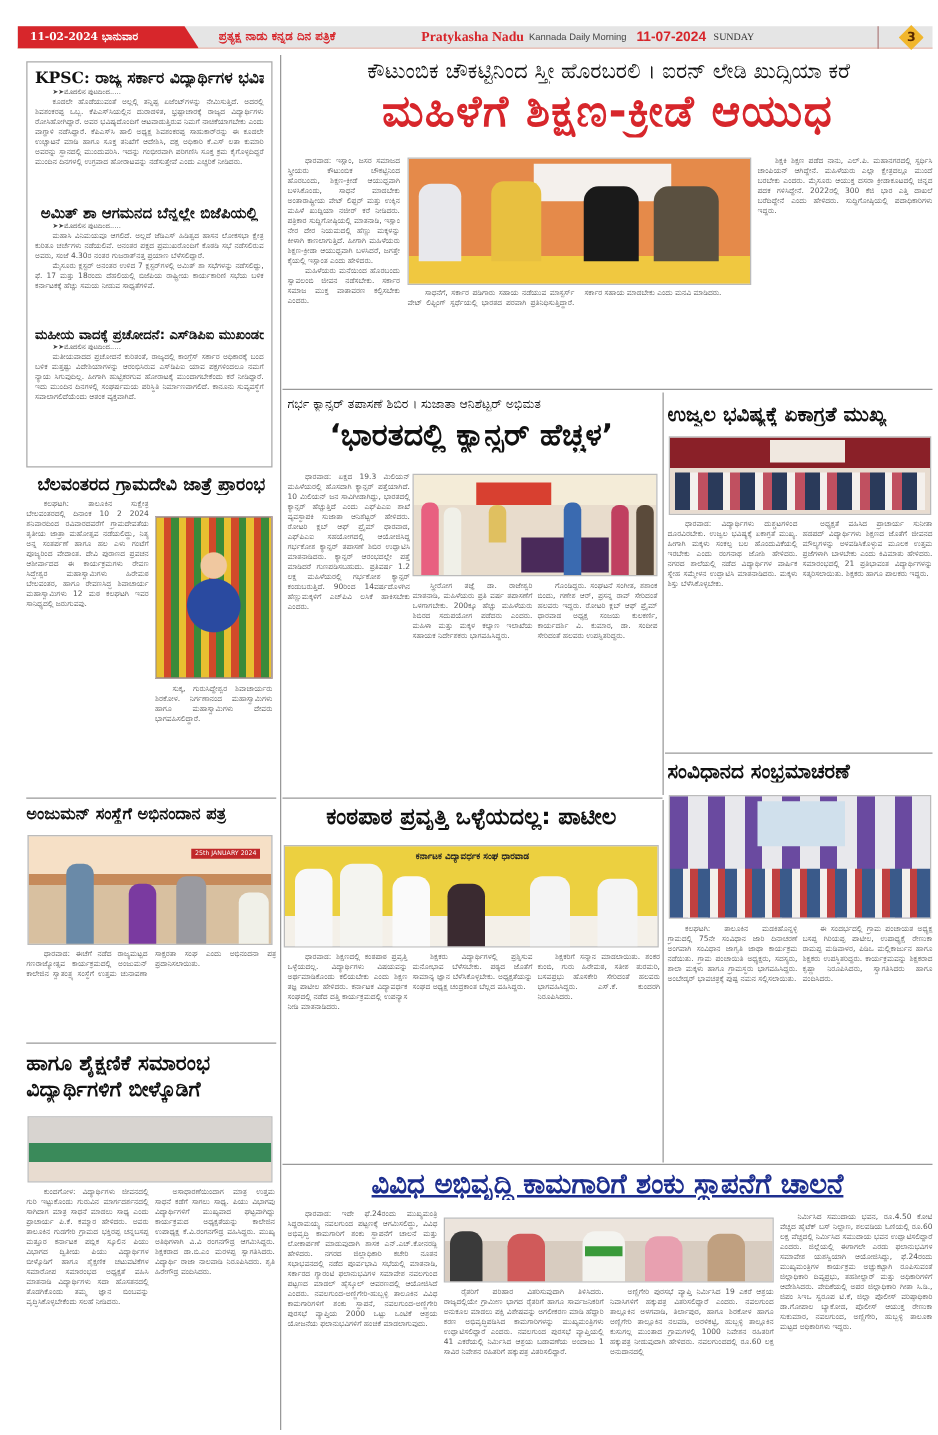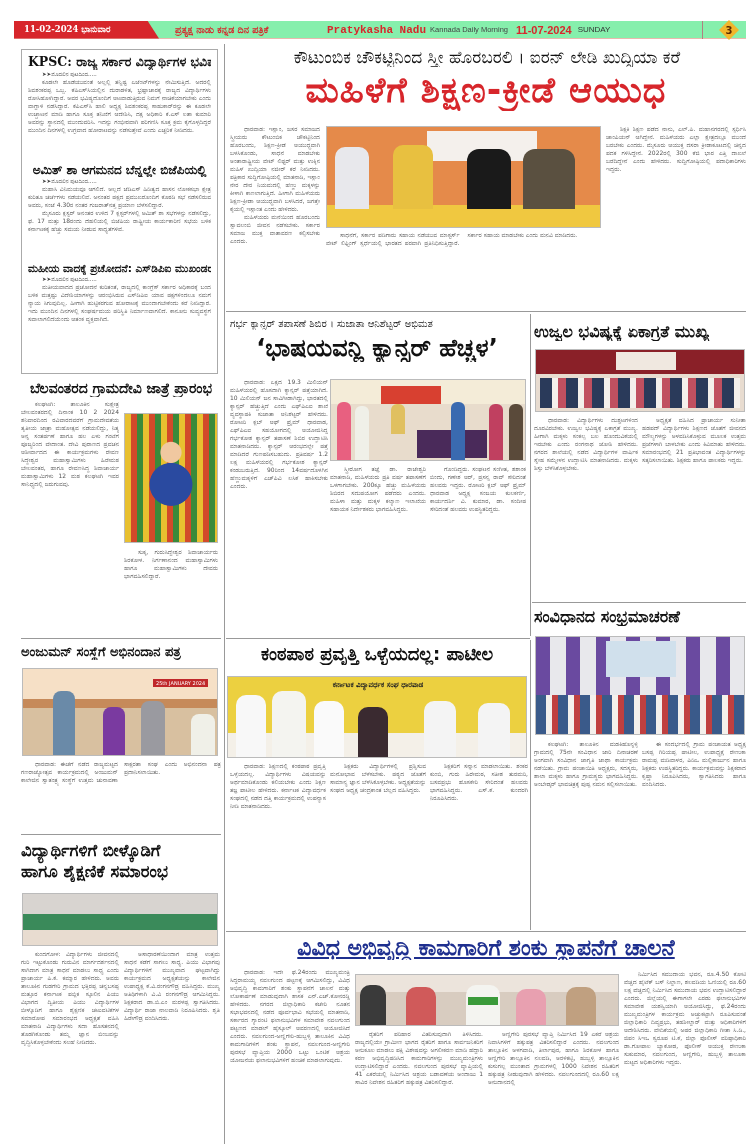--- a/index.html
+++ b/index.html
@@ -1,26 +1,26 @@
 <!DOCTYPE html>
 <html><head>
 <meta charset="utf-8">
 <style>
   * { box-sizing: border-box; margin: 0; padding: 0; }
   html, body { width: 750px; height: 1148px; background: #ffffff; overflow: hidden; }
   body { font-family: "DejaVu Sans", sans-serif; color: #222; position: relative; }
 
   
-  .mast { position: absolute; left: 14px; top: 21px; width: 732px; height: 18px; background: #86efac; display: flex; align-items: center; border-bottom: 1px solid #e9b9ae; }
+  .mast { position: absolute; left: 14px; top: 21px; width: 732px; height: 18px; background: #e5e5e5; display: flex; align-items: center; border-bottom: 1px solid #e9b9ae; }
   .mast .datebox { background: #d7262b; color: #fff; height: 18px; width: 145px; display:flex; align-items:center; padding-left: 10px; font-size: 8.5px; font-weight: bold; font-family: "DejaVu Serif", serif; clip-path: polygon(0 0, 92% 0, 100% 100%, 0 100%); }
   .mast .kn { color: #d7262b; font-size: 9.5px; margin-left: 16px; width: 150px; font-weight: bold; }
-  .mast .en { color: #d7262b; font-weight: bold; font-size: 11px; margin-left: 2px; font-family: Liberation Mono, monospace; }
+  .mast .en { color: #d7262b; font-weight: bold; font-size: 11px; margin-left: 12px; font-family: Liberation Serif, serif; }
   .mast .sub { color: #444; font-size: 7.5px; margin-left: 4px; font-family: "Liberation Sans", sans-serif; }
   .mast .date2 { color: #d7262b; font-weight: bold; font-size: 11px; margin-left: 8px; font-family: "Liberation Sans", sans-serif; }
-  .mast .day { color: #333; font-size: 8px; margin-left: 6px; font-family: Liberation Sans, sans-serif; }
+  .mast .day { color: #333; font-size: 8px; margin-left: 6px; font-family: Liberation Serif, serif; }
   .mast .pgsep { position: absolute; left: 688px; top: 0; height: 18px; border-left: 1px solid #b08080; }
   .mast .pg { position: absolute; left: 705px; top: -1px; width: 20px; height: 20px; background: #f1b62c; clip-path: polygon(50% 0,100% 50%,50% 100%,0 50%); display:flex; align-items:center; justify-content:center; font-size: 10px; color: #5a2a00; font-weight: bold; }
 
   
   .box { position: absolute; }
   .col-rule { position: absolute; width: 0; border-left: 1px solid #999; }
   .h-rule { position: absolute; height: 0; border-top: 1px solid #999; }
   .hd { font-family: "DejaVu Sans", sans-serif; font-weight: bold; color: #111; white-space: nowrap; overflow: hidden; }
   .body-txt { font-size: 6px; line-height: 8px; color: #555; text-align: justify; overflow: hidden; }
   .body-txt p { text-indent: 14px; }
@@ -80,22 +80,22 @@
   <div style="position:absolute; left:80px; top:38px; width:22px; height:50px; background:#7a3aa0; border-radius:8px 8px 0 0;"></div>
   <div style="position:absolute; left:118px; top:32px; width:24px; height:56px; background:#9a9aa0; border-radius:8px 8px 0 0;"></div>
   <div style="position:absolute; left:168px; top:45px; width:24px; height:43px; background:#f0f0e8; border-radius:8px 8px 0 0;"></div>
 </div>
 <div class="box body-txt" style="left:21px; top:760px; width:200px; height:66px; column-count:2; column-gap:6px;">
     <p>ಧಾರವಾಡ: ಈಚೆಗೆ ನಡೆದ ರಾಜ್ಯಮಟ್ಟದ ಗಣರಾಜ್ಯೋತ್ಸವ ಕಾರ್ಯಕ್ರಮದಲ್ಲಿ ಅಂಜುಮನ್ ಕಾಲೇಜಿನ ಸ್ವಾತಂತ್ರ್ಯ ಸಂಸ್ಥೆಗೆ ಉತ್ತಮ ಚುನಾವಣಾ ಸಾಕ್ಷರತಾ ಸಂಘ ಎಂದು ಅಭಿನಂದನಾ ಪತ್ರ ಪ್ರದಾನಿಸಲಾಯಿತು.</p>
   </div>
 
 <div class="h-rule" style="left:21px; top:834px; width:200px;"></div>
 <div class="box hd" style="left:21px; top:840px; width:200px; font-size:16.5px; line-height:21px;">
+  <div>ಹಾಗೂ ಶೈಕ್ಷಣಿಕೆ ಸಮಾರಂಭ</div>
   <div>ವಿದ್ಯಾರ್ಥಿಗಳಿಗೆ ಬೀಳ್ಕೊಡಿಗೆ</div>
-  <div>ಹಾಗೂ ಶೈಕ್ಷಣಿಕೆ ಸಮಾರಂಭ</div>
 </div>
 <div class="photo" style="left:22px; top:893px; width:196px; height:53px; background: linear-gradient(180deg,#d8d4d0 0 40%, #3a8a5a 40% 70%, #e8dcd0 70%);"></div>
 <div class="box body-txt" style="left:21px; top:950px; width:98px; height:190px;">
     <p>ಕುಂದಗೋಳ: ವಿದ್ಯಾರ್ಥಿಗಳು ಜೀವನದಲ್ಲಿ ಗುರಿ ಇಟ್ಟುಕೊಂಡು ಗುರುವಿನ ಮಾರ್ಗದರ್ಶನದಲ್ಲಿ ಸಾಗಿದಾಗ ಮಾತ್ರ ಸಾಧನೆ ಮಾಡಲು ಸಾಧ್ಯ ಎಂದು ಪ್ರಾಚಾರ್ಯ ಪಿ.ಕೆ. ಕಮ್ಮಾರ ಹೇಳಿದರು. ಅವರು ತಾಲೂಕಿನ ಗುಡಗೇರಿ ಗ್ರಾಮದ ಭಕ್ತಿರಪ್ಪ ಚನ್ನಬಸಪ್ಪ ಮತ್ತೂರ ಕರ್ನಾಟಕ ಪಬ್ಲಿಕ ಸ್ಕೂಲಿನ ಪಿಯು ವಿಭಾಗದ ದ್ವಿತೀಯ ಪಿಯು ವಿದ್ಯಾರ್ಥಿಗಳ ಬೀಳ್ಕೊಡಿಗೆ ಹಾಗೂ ಶೈಕ್ಷಣಿಕ ಚಟುವಟಿಕೆಗಳ ಸಮಾರೋಪ ಸಮಾರಂಭದ ಅಧ್ಯಕ್ಷತೆ ವಹಿಸಿ ಮಾತನಾಡಿ ವಿದ್ಯಾರ್ಥಿಗಳು ಸದಾ ಹೊಸತನದಲ್ಲಿ ತೊಡಗಿಕೊಂಡು ತಮ್ಮ ಜ್ಞಾನ ಬಿಂಬವನ್ನು ವೃದ್ಧಿಸಿಕೊಳ್ಳಬೇಕೆಂದು ಸಲಹೆ ನೀಡಿದರು.</p>
   </div>
 <div class="box body-txt" style="left:124px; top:950px; width:96px; height:190px;">
     <p>ಅಸಾಧಾರಣೆಯಿಂದಾಗ ಮಾತ್ರ ಉತ್ತಮ ಸಾಧನೆ ಕಡೆಗೆ ಸಾಗಲು ಸಾಧ್ಯ. ಪಿಯು ವಿಭಾಗವು ವಿದ್ಯಾರ್ಥಿಗಳಿಗೆ ಮುಖ್ಯವಾದ ಘಟ್ಟವಾಗಿದ್ದು ಕಾರ್ಯಕ್ರಮದ ಅಧ್ಯಕ್ಷತೆಯನ್ನು ಕಾಲೇಜಿನ ಉಪಾಧ್ಯಕ್ಷ ಕೆ.ವಿ.ರಂಗನಗೌಡ್ರ ವಹಿಸಿದ್ದರು. ಮುಖ್ಯ ಅತಿಥಿಗಳಾಗಿ ವಿ.ವಿ ರಂಗನಗೌಡ್ರ ಆಗಮಿಸಿದ್ದರು. ಶಿಕ್ಷಕರಾದ ಡಾ.ಬಿ.ಎಂ ಮರಳಪ್ಪ ಸ್ವಾಗತಿಸಿದರು. ವಿದ್ಯಾರ್ಥಿ ರಾಜಾ ನಾಲವಾಡಿ ನಿರೂಪಿಸಿದರು. ಶೃತಿ ಹಿರೇಗೌಡ್ರ ವಂದಿಸಿದರು.</p>
   </div>
 
 <div class="col-rule" style="left:224px; top:44px; height:1100px;"></div>
@@ -116,21 +116,21 @@
 <div class="box body-txt" style="left:326px; top:231px; width:275px; height:72px; column-count:2; column-gap:8px;">
     <p>ಸಾಧನೆಗೆ, ಸರ್ಕಾರ ಪಡಿಗಾರು ಸಹಾಯ ನಡೆಯುವ ಮಾಸ್ಟರ್ಸ್ ವೇಟ್ ಲಿಫ್ಟಿಂಗ್ ಸ್ಪರ್ಧೆಯಲ್ಲಿ ಭಾರತದ ಪರವಾಗಿ ಪ್ರತಿನಿಧಿಸುತ್ತಿದ್ದಾರೆ. ಸರ್ಕಾರ ಸಹಾಯ ಮಾಡಬೇಕು ಎಂದು ಮನವಿ ಮಾಡಿದರು.</p>
   </div>
 <div class="box body-txt" style="left:606px; top:125px; width:140px; height:183px;">
     <p>ಶಿಕ್ಷಕಿ ಶಿಕ್ಷಣ ಪಡೆದ ನಾನು, ಎಲ್.ಪಿ. ಮಹಾನಗರದಲ್ಲಿ ಸ್ಪರ್ಧಿಸಿ ಚಾಂಪಿಯನ್ ಆಗಿದ್ದೇನೆ. ಮಹಿಳೆಯರು ಎಲ್ಲಾ ಕ್ಷೇತ್ರದಲ್ಲೂ ಮುಂದೆ ಬರಬೇಕು ಎಂದರು. ಮೈಸೂರು ಆಯುಕ್ತ ದಸರಾ ಕ್ರೀಡಾಕೂಟದಲ್ಲಿ ಚಿನ್ನದ ಪದಕ ಗಳಿಸಿದ್ದೇನೆ. 2022ರಲ್ಲಿ 300 ಕೆಜಿ ಭಾರ ಎತ್ತಿ ದಾಖಲೆ ಬರೆದಿದ್ದೇನೆ ಎಂದು ಹೇಳಿದರು. ಸುದ್ದಿಗೋಷ್ಠಿಯಲ್ಲಿ ಪದಾಧಿಕಾರಿಗಳು ಇದ್ದರು.</p>
   </div>
 
 <div class="h-rule" style="left:226px; top:311px; width:520px;"></div>
 
 <div class="box hd" style="left:230px; top:318px; width:298px; font-size:10px; text-align:left; font-weight:normal;">ಗರ್ಭ ಕ್ಯಾನ್ಸರ್ ತಪಾಸಣೆ ಶಿಬಿರ । ಸುಜಾತಾ ಆನಿಶೆಟ್ಟರ್ ಅಭಿಮತ</div>
-<div class="box hd" style="left:226px; top:334px; width:302px; font-size:24px; text-align:center;">‘ಭಾಷಯವನ್ಲಿ ಕ್ಯಾನ್ಸರ್ ಹೆಚ್ಚಳ’</div>
+<div class="box hd" style="left:226px; top:334px; width:302px; font-size:24px; text-align:center;">‘ಭಾರತದಲ್ಲಿ ಕ್ಯಾನ್ಸರ್ ಹೆಚ್ಚಳ’</div>
 <div class="box body-txt" style="left:230px; top:378px; width:98px; height:254px;">
     <p>ಧಾರವಾಡ: ಏಕ್ಷದ 19.3 ಮಿಲಿಯನ್ ಮಹಿಳೆಯರಲ್ಲಿ ಹೊಸದಾಗಿ ಕ್ಯಾನ್ಸರ್ ಪತ್ತೆಯಾಗಿದೆ. 10 ಮಿಲಿಯನ್ ಜನ ಸಾವಿಗೀಡಾಗಿದ್ದು, ಭಾರತದಲ್ಲಿ ಕ್ಯಾನ್ಸರ್ ಹೆಚ್ಚುತ್ತಿದೆ ಎಂದು ಎಫ್‌ಪಿಎಐ ಶಾಖೆ ವ್ಯವಸ್ಥಾಪಕಿ ಸುಜಾತಾ ಆನಿಶೆಟ್ಟರ್ ಹೇಳಿದರು. ರೋಟರಿ ಕ್ಲಬ್ ಆಫ್ ಪ್ರೈಮ್ ಧಾರವಾಡ, ಎಫ್‌ಪಿಎಐ ಸಹಯೋಗದಲ್ಲಿ ಆಯೋಜಿಸಿದ್ದ ಗರ್ಭಕೋಶ ಕ್ಯಾನ್ಸರ್ ತಪಾಸಣೆ ಶಿಬಿರ ಉದ್ಘಾಟಿಸಿ ಮಾತನಾಡಿದರು. ಕ್ಯಾನ್ಸರ್ ಆರಂಭದಲ್ಲೇ ಪತ್ತೆ ಮಾಡಿದರೆ ಗುಣಪಡಿಸಬಹುದು. ಪ್ರತಿವರ್ಷ 1.2 ಲಕ್ಷ ಮಹಿಳೆಯರಲ್ಲಿ ಗರ್ಭಕೋಶ ಕ್ಯಾನ್ಸರ್ ಕಂಡುಬರುತ್ತಿದೆ. 90ರಿಂದ 14ವರ್ಷದೊಳಗಿನ ಹೆಣ್ಣುಮಕ್ಕಳಿಗೆ ಎಚ್‌ಪಿವಿ ಲಸಿಕೆ ಹಾಕಿಸಬೇಕು ಎಂದರು.</p>
   </div>
 <div class="photo" style="left:330px; top:379px; width:196px; height:82px; background: linear-gradient(180deg,#f4ecd8 0 30%, #e8dccc 30%);">
   <div style="position:absolute; left:50px; top:6px; width:60px; height:18px; background:#d84030;"></div>
   <div style="position:absolute; left:86px; top:50px; width:70px; height:28px; background:#4a2a5a;"></div>
   <div style="position:absolute; left:6px; top:22px; width:14px; height:58px; background:#e86080; border-radius:6px 6px 0 0;"></div>
   <div style="position:absolute; left:24px; top:26px; width:14px; height:54px; background:#f0f0e8; border-radius:6px 6px 0 0;"></div>
   <div style="position:absolute; left:60px; top:24px; width:14px; height:30px; background:#e0c060; border-radius:6px 6px 0 0;"></div>
   <div style="position:absolute; left:120px; top:22px; width:14px; height:58px; background:#3a6ab0; border-radius:6px 6px 0 0;"></div>

